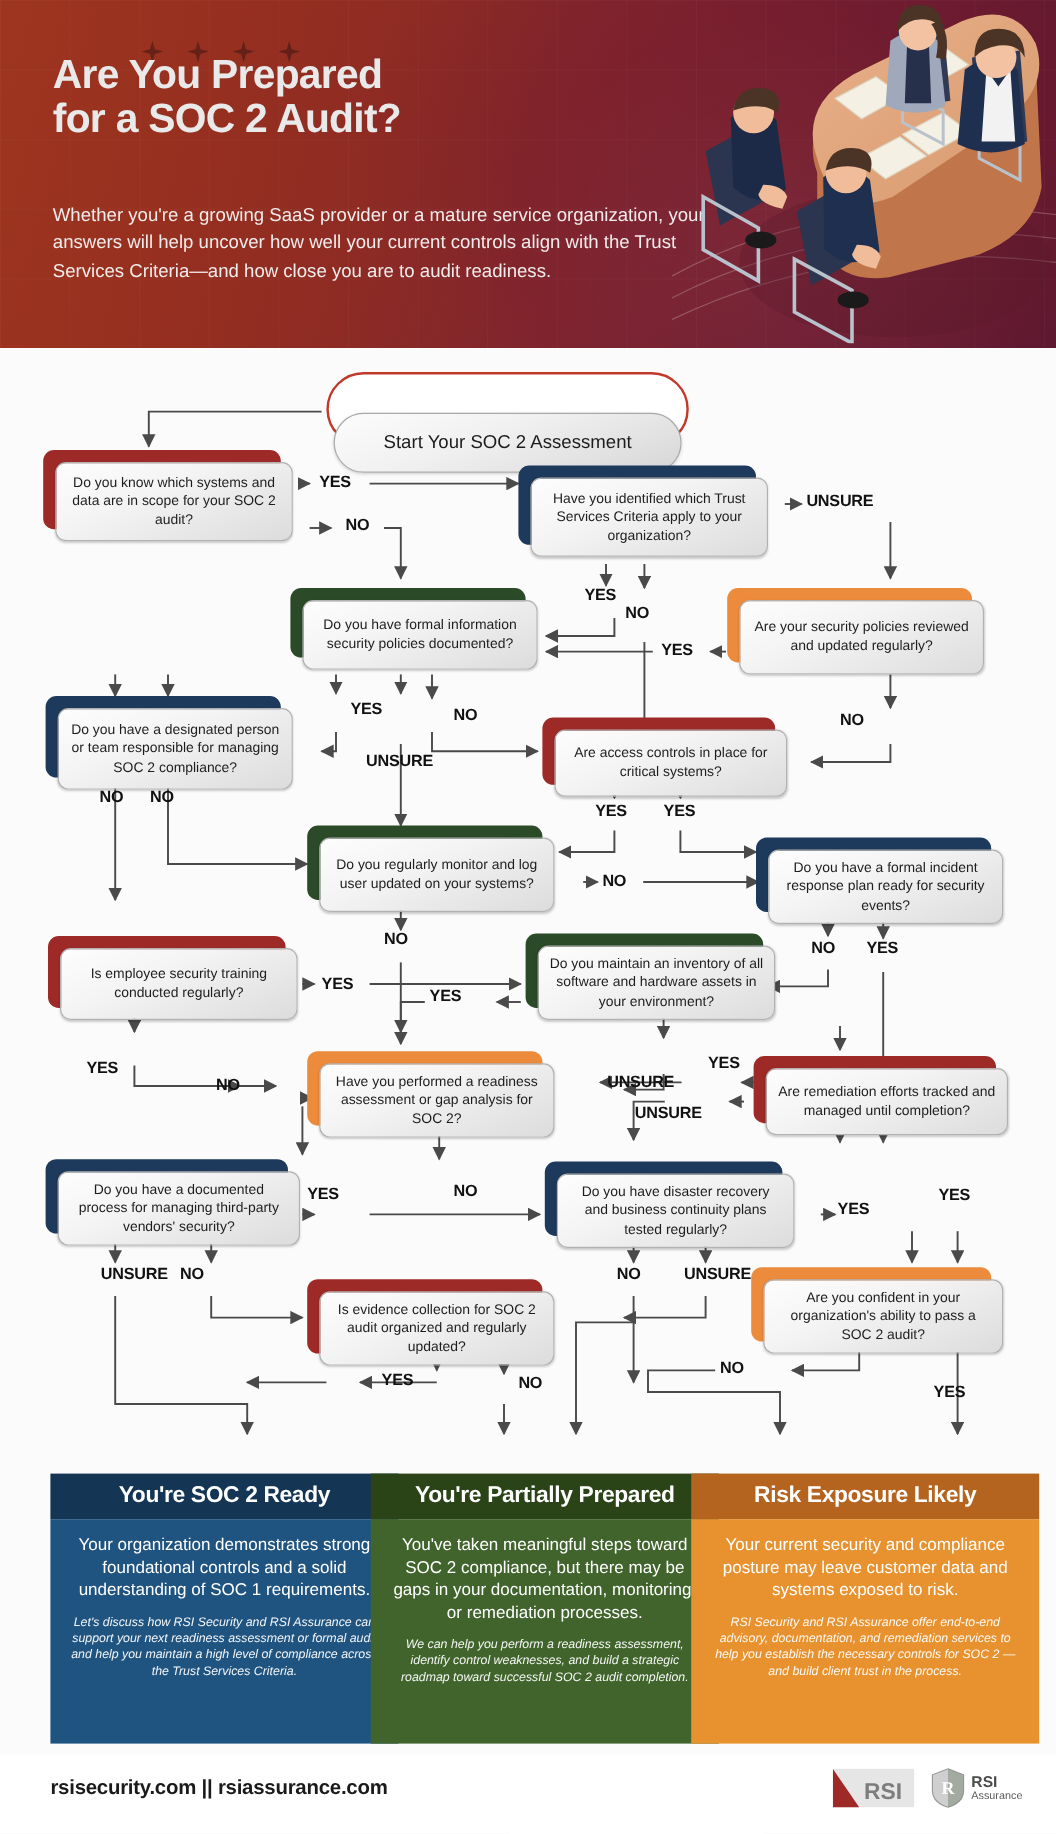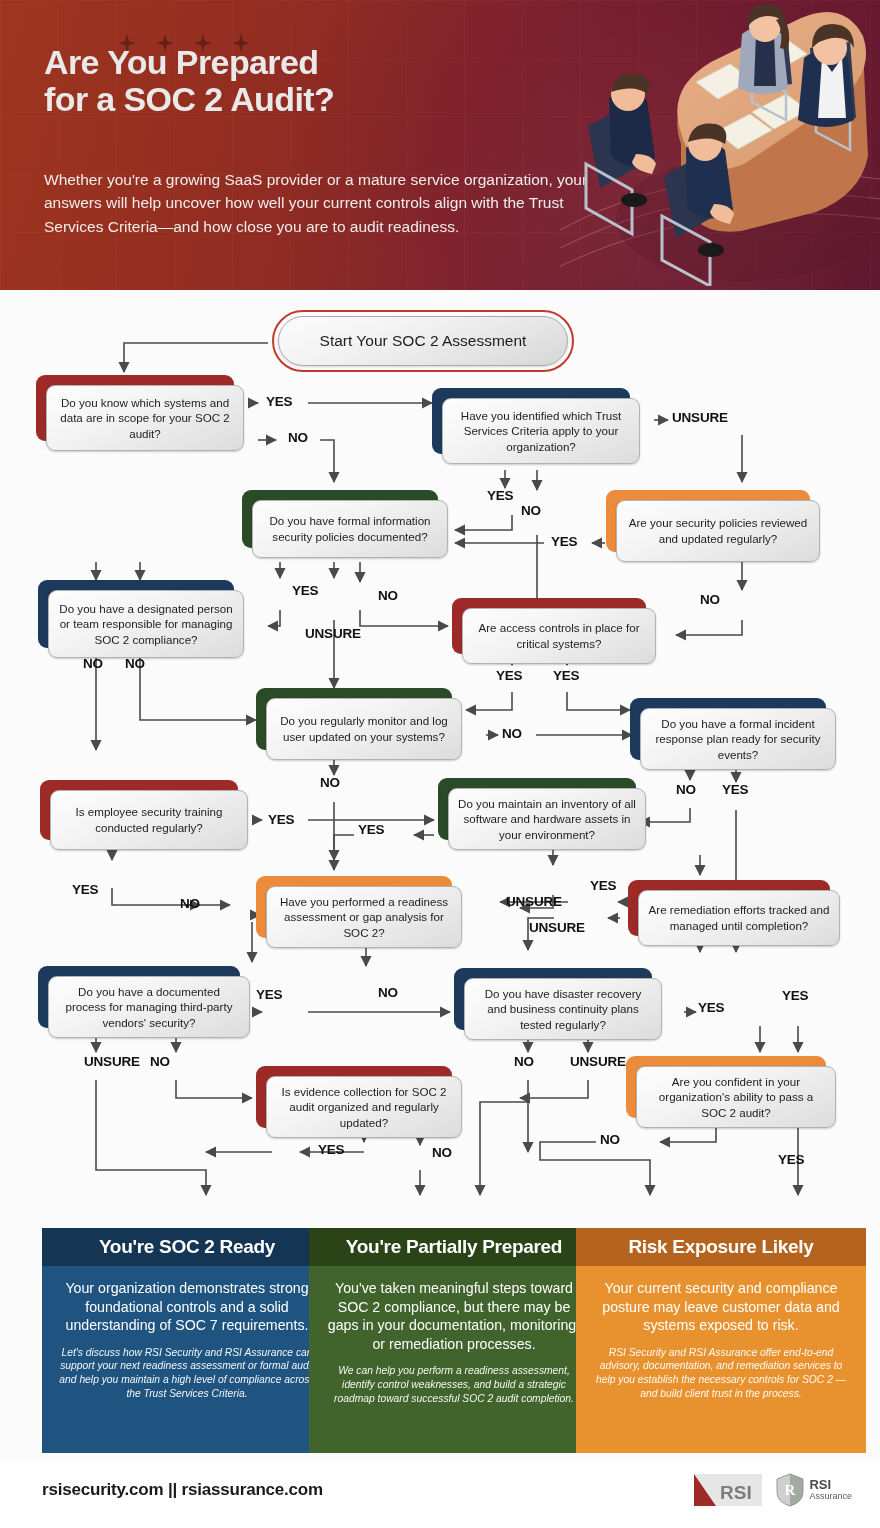--- a/index.html
+++ b/index.html
@@ -73,21 +73,21 @@
     position:absolute;
     border:2px solid #c0392b; border-radius:34px; padding:4px;
     background:#fff;
   }
   .start .inner {
     border-radius:30px; border:1px solid #a8a8a8;
     background:linear-gradient(160deg,#fcfcfc 0%,#f1f1f1 40%,#e2e2e2 75%,#d6d6d6 100%);
     box-shadow:0 1px 3px rgba(0,0,0,.18);
     display:flex; align-items:center; justify-content:center;
     width:100%; height:100%;
-    font-size:15.5px; color:#1d1d1d;
+    font-size:15.5px; color:#1d1d1d;margin-top:28px;
   }
 
   .lbl {
     position:absolute; font-weight:bold; font-size:13.5px; color:#111;
     white-space:nowrap; letter-spacing:-.2px;
   }
 
   
   .results { position:absolute; left:0; top:1228px; width:880px; height:230px; }
   .card { position:absolute; top:0; width:290px; height:225px; }
@@ -498,21 +498,21 @@
     <div class="lbl" style="left:778px; top:862px;">YES</div>
     <div class="lbl" style="left:318px; top:852px;">YES</div>
     <div class="lbl" style="left:432px; top:855px;">NO</div>
   </div>
 
   <div class="results">
 
     <div class="card" style="left:42px;">
       <div class="hd" style="background:#143654">You're SOC 2 Ready</div>
       <div class="bd" style="background:#205480">
-        <div class="lead">Your organization demonstrates strong foundational controls and a solid understanding of SOC 7 requirements.</div>
+        <div class="lead">Your organization demonstrates strong foundational controls and a solid understanding of SOC 1 requirements.</div>
         <div class="note">Let's discuss how RSI Security and RSI Assurance can support your next readiness assessment or formal audit and help you maintain a high level of compliance across the Trust Services Criteria.</div>
       </div>
     </div>
 
     <div class="card" style="left:309px;">
       <div class="hd" style="background:#2a4418">You're Partially Prepared</div>
       <div class="bd" style="background:#40642c">
         <div class="lead">You've taken meaningful steps toward SOC 2 compliance, but there may be gaps in your documentation, monitoring, or remediation processes.</div>
         <div class="note">We can help you perform a readiness assessment, identify control weaknesses, and build a strategic roadmap toward successful SOC 2 audit completion.</div>
       </div>

